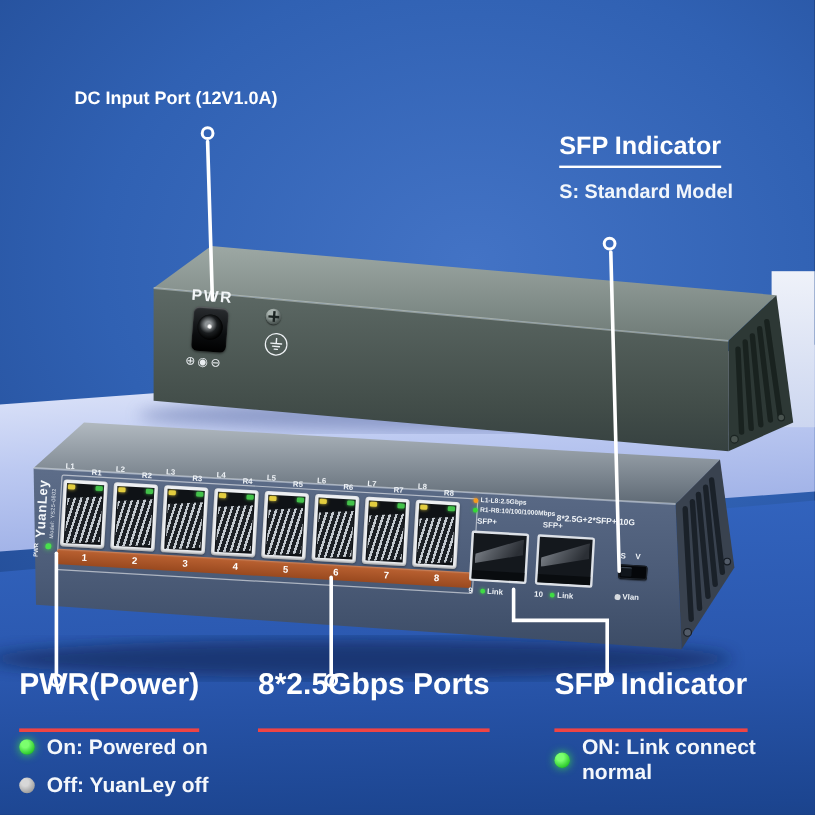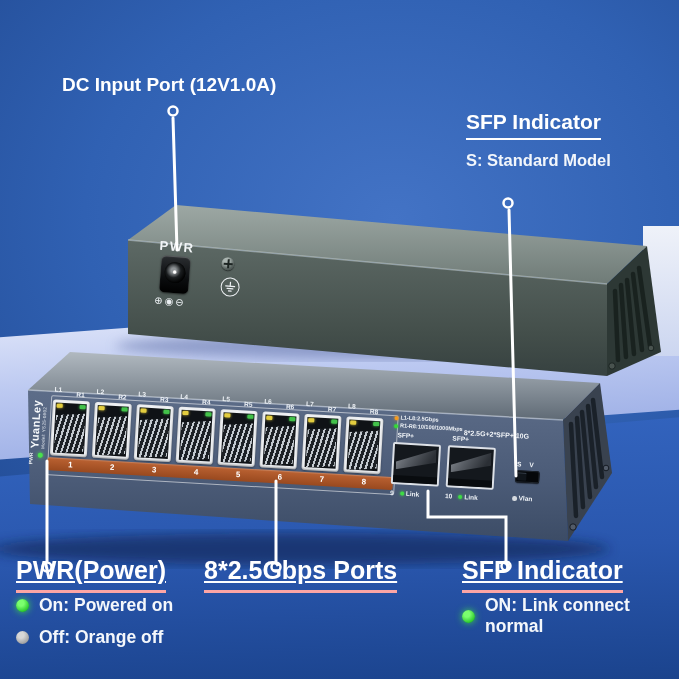--- a/index.html
+++ b/index.html
@@ -89,34 +89,34 @@
   .msw{position:absolute;left:2px;top:10px;width:24px;height:12px;background:#05070a;border-radius:2px;
       box-shadow:inset 0 0 0 1px #1e242c,0 1px 1px rgba(0,0,0,.5);}
   .msw::after{content:"";position:absolute;left:2px;top:2px;width:9px;height:8px;background:#10151b;
       border-radius:1px;box-shadow:inset 0 1px 0 #3a434f;}
   .vlan-row{position:absolute;left:0px;top:34px;font-size:6.5px;font-weight:700;color:#eef2f6;white-space:nowrap;}
   .vlan-row .dot{display:inline-block;width:4.5px;height:4.5px;border-radius:50%;background:#d6dadf;margin-right:2px;vertical-align:middle;}
 
   
   .anno{position:absolute;z-index:9;}
   .anno h3{margin:0;font-size:25px;font-weight:700;color:#fff;display:inline-block;}
-  .anno h3.u{border-bottom:3px solid #fca5a5;padding-bottom:5px;text-decoration:underline;}
+  .anno h3.u{border-bottom:3px solid #ef4444;padding-bottom:22px;}
   .anno-dc{left:62px;top:74px;}
-  .anno-dc h3{font-size:19px;}
+  .anno-dc h3{font-size:15px;}
   .anno-sfp-top{left:466px;top:110px;}
   .anno-sfp-top h3{font-size:21px;border-bottom:2.5px solid #fff;padding-bottom:4px;}
   .anno-sfp-top .tline{font-size:16.5px;font-weight:600;margin-top:11px;color:#f2f6fb;}
   .legend-list{margin-top:2px;}
   .lrow{display:flex;align-items:center;margin-bottom:11px;font-size:17.5px;font-weight:600;color:#f4f7fb;}
   .lrow .bdot{width:13px;height:13px;border-radius:50%;margin-right:10px;flex:0 0 auto;}
   .bdot.dot-green{background:radial-gradient(circle at 38% 32%,#7bff6e 0 25%,#2ecb2e 70%,#159a15 100%);box-shadow:0 0 7px rgba(64,230,64,.9);}
   .bdot.dot-orange{background:radial-gradient(circle at 38% 32%,#ffc659 0 25%,#ef8e0c 70%,#c96e00 100%);box-shadow:0 0 7px rgba(255,160,30,.9);}
   .bdot.dot-gray{background:radial-gradient(circle at 38% 32%,#d7d7d7 0 25%,#a3a3a3 70%,#7e7e7e 100%);}
   .anno-pwr{left:16px;top:556px;}
-  .anno-ports{left:204px;top:556px;}
+  .anno-ports{left:215px;top:556px;}
   .anno-sfp-bot{left:462px;top:556px;}
 </style>
 </head>
 <body>
 
 <div class="scene">
   <div class="bg"></div>
   <div class="step-top"></div>
   <div class="podium-hi"></div>
   <div class="floor"></div>
@@ -335,21 +335,21 @@
 
   <div class="anno anno-pwr">
     <h3 class="u">PWR(Power)</h3>
     <div class="legend-list">
         <div class="lrow">
           <span class="bdot dot-green"></span>
           <span>On: Powered on</span>
         </div>
         <div class="lrow">
           <span class="bdot dot-gray"></span>
-          <span>Off: Orange off</span>
+          <span>Off: YuanLey off</span>
         </div>
       </div>
   </div>
 
   <div class="anno anno-ports">
     <h3 class="u">8*2.5Gbps Ports</h3>
   </div>
 
   <div class="anno anno-sfp-bot">
     <h3 class="u">SFP Indicator</h3>

